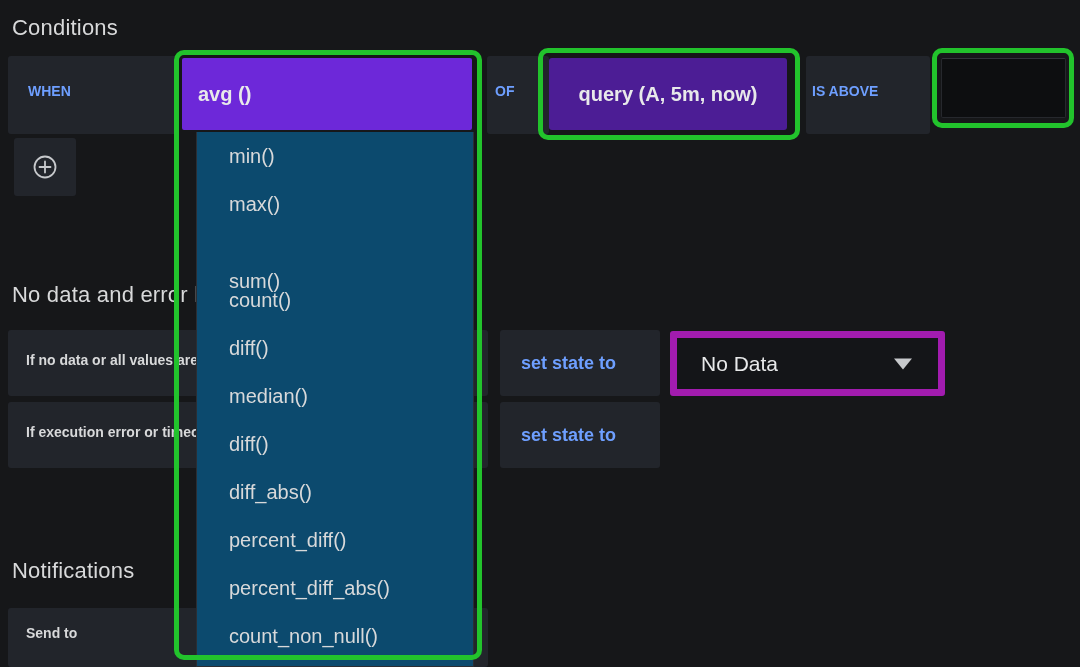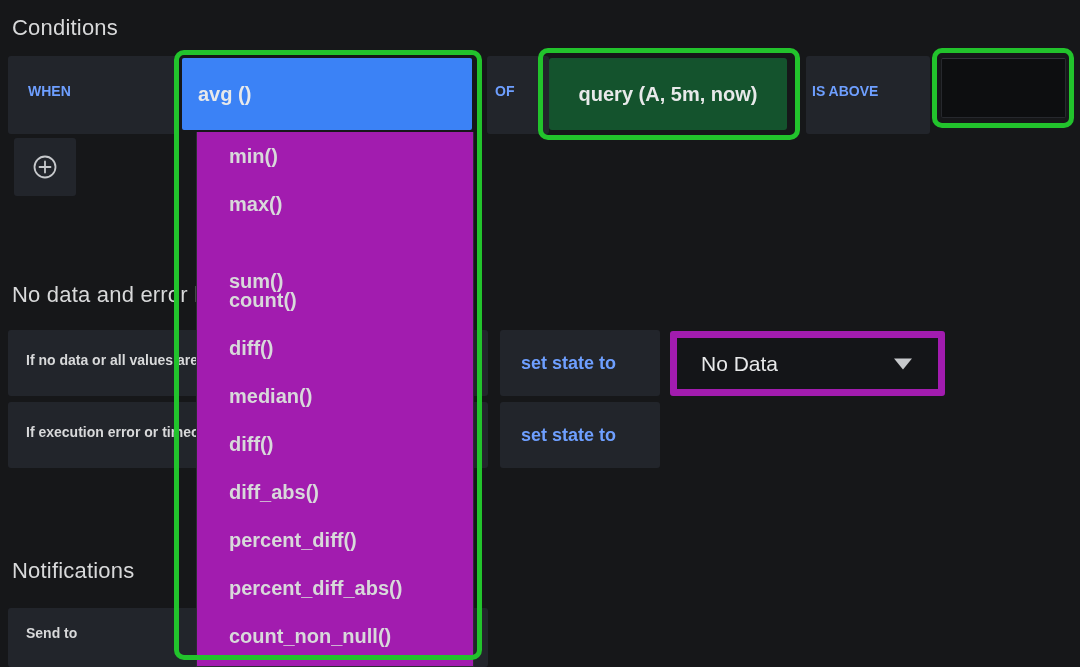--- a/index.html
+++ b/index.html
@@ -63,37 +63,37 @@
   #of-panel    { left: 487px; top: 56px; width: 62px; height: 78px; background: #22252b; }
   #of-label    { left: 495px; top: 84px; }
 
   #isabove-panel { left: 806px; top: 56px; width: 124px; height: 78px; }
   #isabove-label { left: 812px; top: 84px; }
 
   
   #reducer-field {
     position: absolute;
     left: 182px; top: 58px; width: 290px; height: 72px;
-    background: #3b82f6;
+    background: #6d28d9;
     border-radius: 2px;
   }
   #reducer-field .val {
     position: absolute;
     left: 16px; top: 25px;
     font-size: 20px;
     font-weight: bold;
     color: #e8e9ea;
     white-space: nowrap;
   }
 
   
   #query-button {
     position: absolute;
     left: 549px; top: 58px; width: 238px; height: 72px;
-    background: #14532d;
+    background: #4c1d95;
     border-radius: 3px;
   }
   #query-button .val {
     position: absolute;
     left: 0; right: 0; top: 25px;
     text-align: center;
     font-size: 20px;
     font-weight: bold;
     color: #e8e9ea;
     white-space: nowrap;
@@ -123,25 +123,24 @@
   }
   #add-condition-button svg { display: block; }
 
   
   #reducer-dropdown {
     position: absolute;
     left: 196px;
     top: 132px;
     width: 278px;
     height: 535px;
-    background: #a21caf;
+    background: #0c4a6e;
     border: 1px solid #2b2e33;
     border-top: none;
     overflow: hidden;
-    font-weight: bold;
   }
 
   .dropdown-item {
     position: absolute;
     left: 32px;
     font-size: 20px;
     color: #d8d9da;
     white-space: nowrap;
     line-height: 1;
   }

